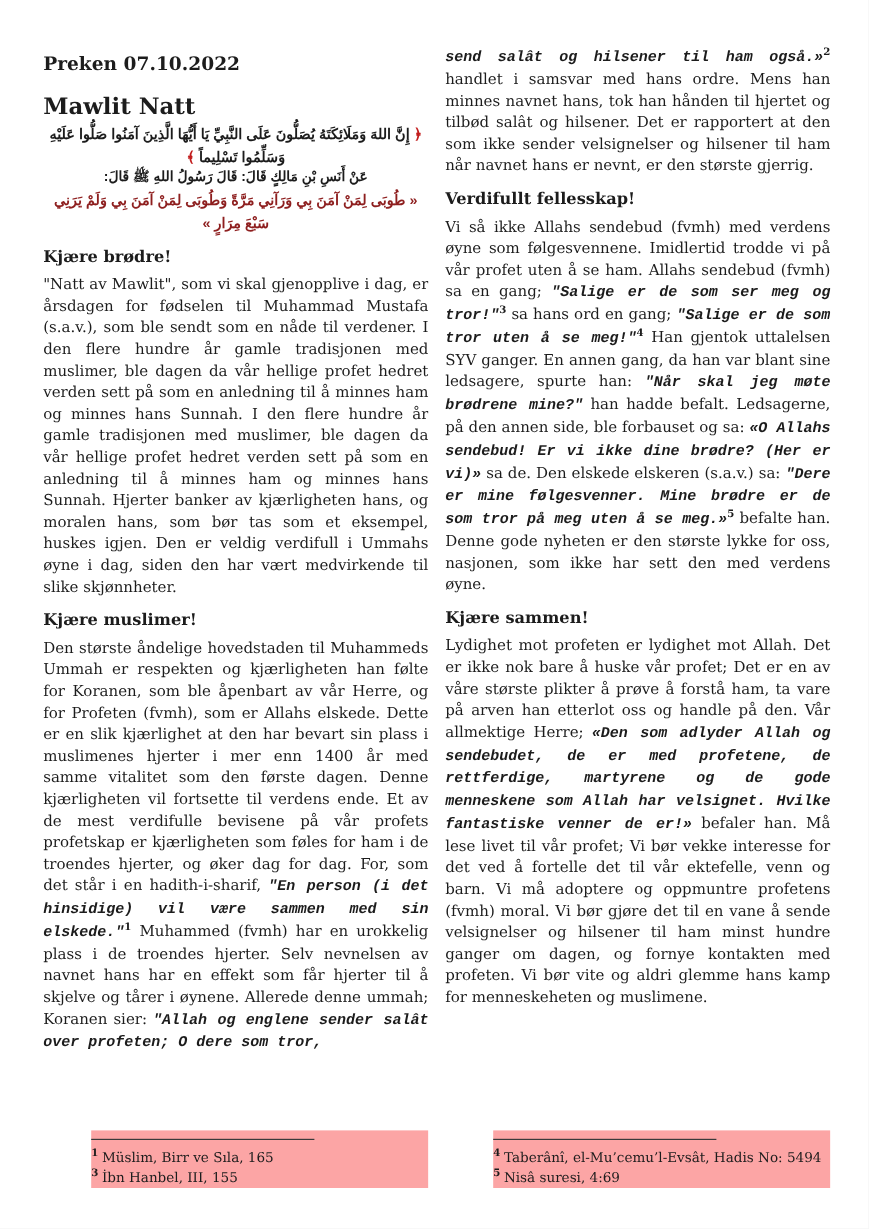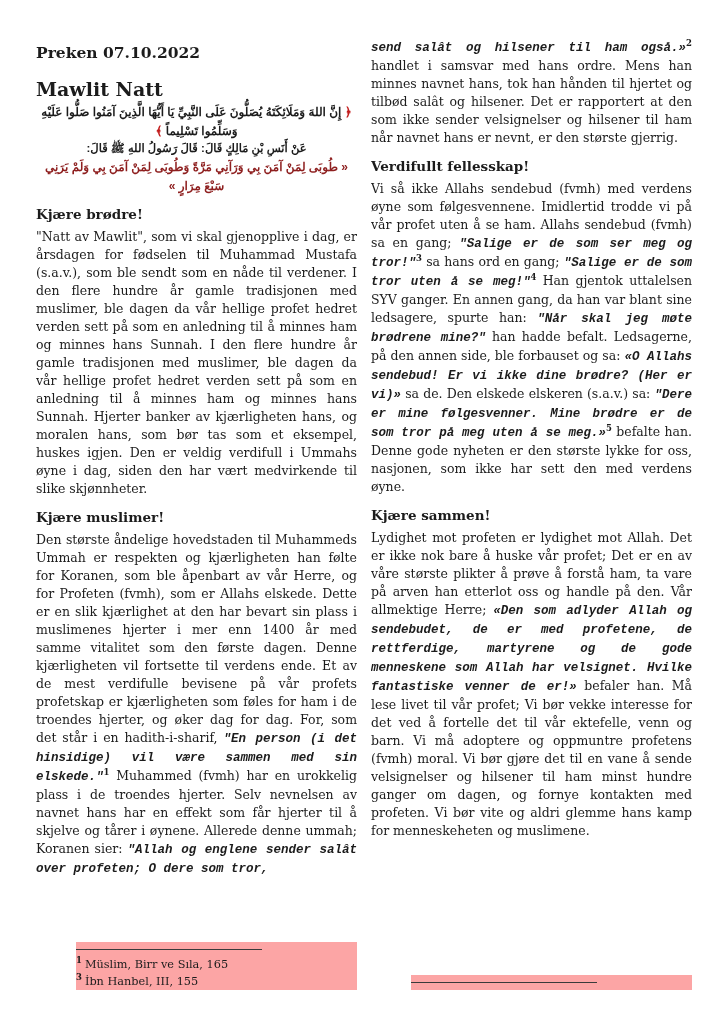--- a/index.html
+++ b/index.html
@@ -82,15 +82,19 @@
   <div class="col">
     <div class="col-body">
         <p class="body-para"><span class="seg-bi">send salât og hilsener til ham også.»</span><sup class="fn">2</sup><span> handlet i samsvar med hans ordre. Mens han minnes navnet hans, tok han hånden til hjertet og tilbød salât og hilsener. Det er rapportert at den som ikke sender velsignelser og hilsener til ham når navnet hans er nevnt, er den største gjerrig.</span></p>
         <div class="section-heading italic">Verdifullt fellesskap!</div>
         <p class="body-para"><span>Vi så ikke Allahs sendebud (fvmh) med verdens øyne som følgesvennene. Imidlertid trodde vi på vår profet uten å se ham. Allahs sendebud (fvmh) sa en gang; </span><span class="seg-bi">"Salige er de som ser meg og tror!"</span><sup class="fn">3</sup><span> sa hans ord en gang; </span><span class="seg-bi">"Salige er de som tror uten å se meg!"</span><sup class="fn">4</sup><span> Han gjentok uttalelsen SYV ganger. En annen gang, da han var blant sine ledsagere, spurte han: </span><span class="seg-bi">"Når skal jeg møte brødrene mine?"</span><span> han hadde befalt. Ledsagerne, på den annen side, ble forbauset og sa: </span><span class="seg-bi">«O Allahs sendebud! Er vi ikke dine brødre? (Her er vi)»</span><span> sa de. Den elskede elskeren (s.a.v.) sa: </span><span class="seg-bi">"Dere er mine følgesvenner. Mine brødre er de som tror på meg uten å se meg.»</span><sup class="fn">5</sup><span> befalte han. Denne gode nyheten er den største lykke for oss, nasjonen, som ikke har sett den med verdens øyne.</span></p>
         <div class="section-heading italic">Kjære sammen!</div>
         <p class="body-para"><span>Lydighet mot profeten er lydighet mot Allah. Det er ikke nok bare å huske vår profet; Det er en av våre største plikter å prøve å forstå ham, ta vare på arven han etterlot oss og handle på den. Vår allmektige Herre; </span><span class="seg-bi">«Den som adlyder Allah og sendebudet, de er med profetene, de rettferdige, martyrene og de gode menneskene som Allah har velsignet. Hvilke fantastiske venner de er!»</span><span> befaler han. Må lese livet til vår profet; Vi bør vekke interesse for det ved å fortelle det til vår ektefelle, venn og barn. Vi må adoptere og oppmuntre profetens (fvmh) moral. Vi bør gjøre det til en vane å sende velsignelser og hilsener til ham minst hundre ganger om dagen, og fornye kontakten med profeten. Vi bør vite og aldri glemme hans kamp for menneskeheten og muslimene.</span></p>
       </div>
     <div class="footnotes">
       <div class="footnote-rule"></div>
+      <div class="footnote-list">
+          <div class="footnote-line"><sup class="fn">4</sup><span class="fn-text">Taberânî, el-Mu’cemu’l-Evsât, Hadis No: 5494</span></div>
+          <div class="footnote-line"><sup class="fn">5</sup><span class="fn-text">Nisâ suresi, 4:69</span></div>
+        </div>
     </div>
   </div>
 </div>
 
 </body></html>

